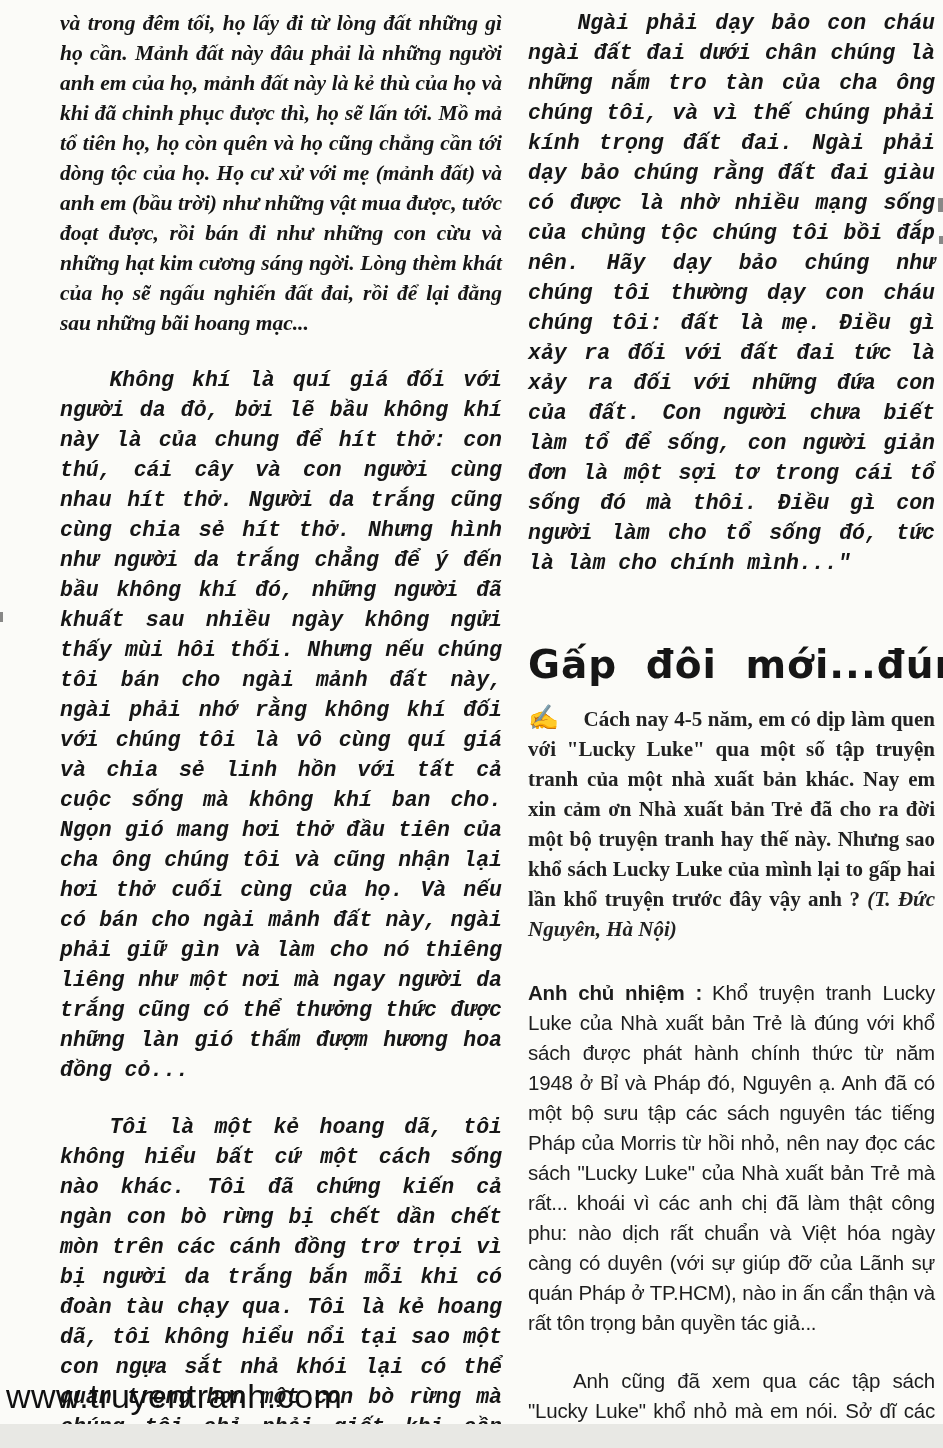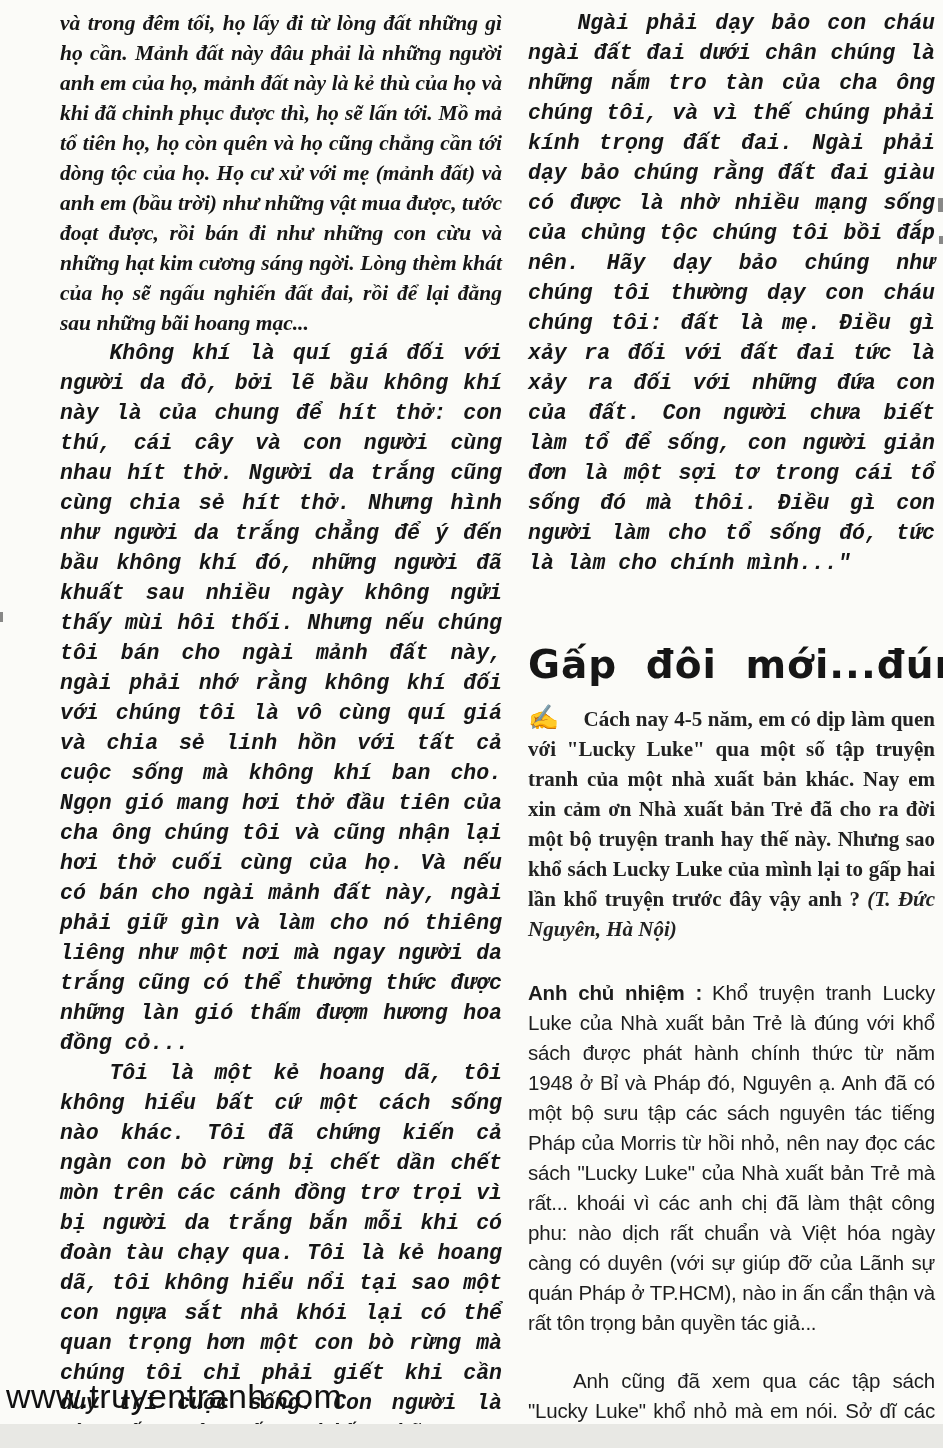--- a/index.html
+++ b/index.html
@@ -23,21 +23,21 @@
   p { margin:0; text-align:justify; }
 
   .speech {
     font-style:italic;
     font-weight:600;
     font-size:21.5px;
     line-height:30px;
     color:#161616;
   }
   .indent { text-indent:2.3em;font-family:Liberation Mono, monospace; }
-  .gap-top { }
+  .gap-top { margin-top:27px; }
 
   .section-title {
     font-family:"DejaVu Sans", sans-serif;
     font-weight:bold;
     font-size:39px;
     letter-spacing:1px;
     word-spacing:14px;
     margin:64px 0 0 0;
     color:#161616;
     white-space:nowrap;

